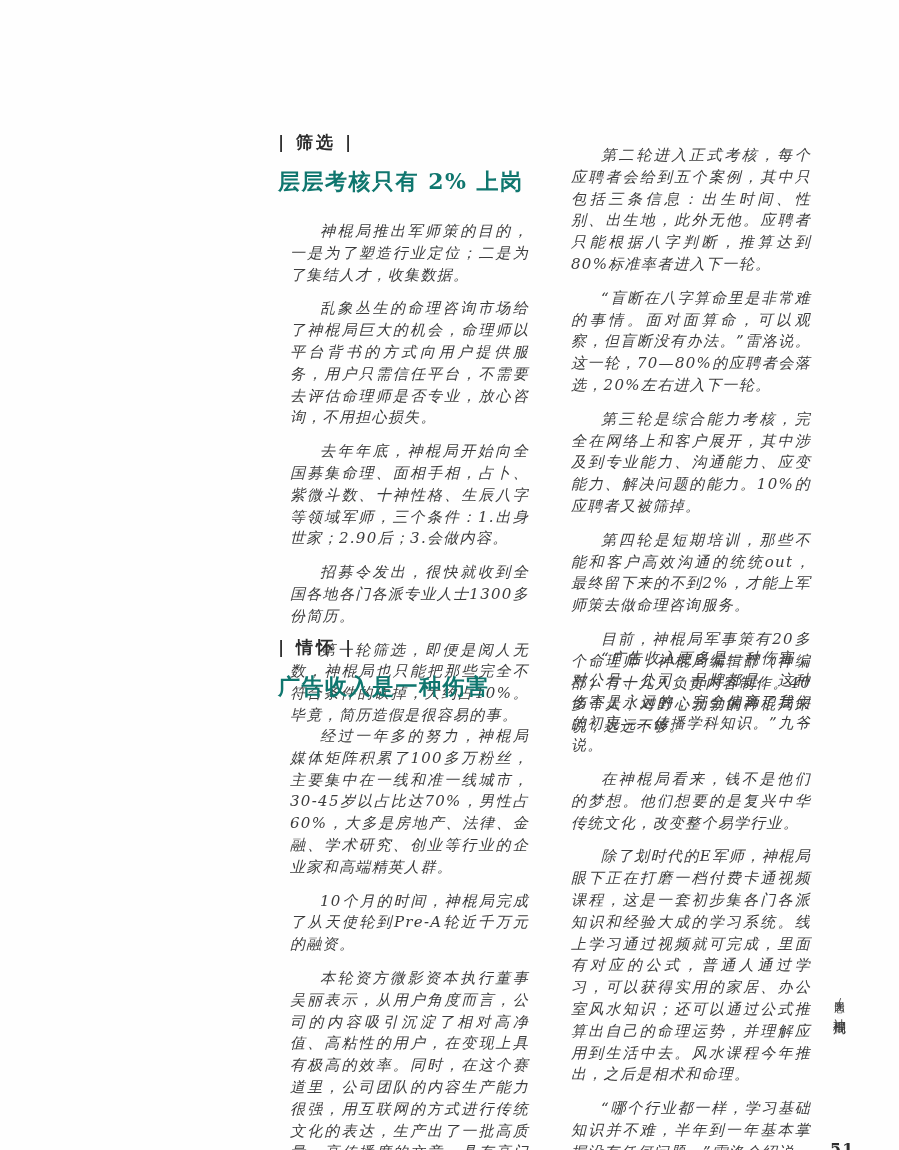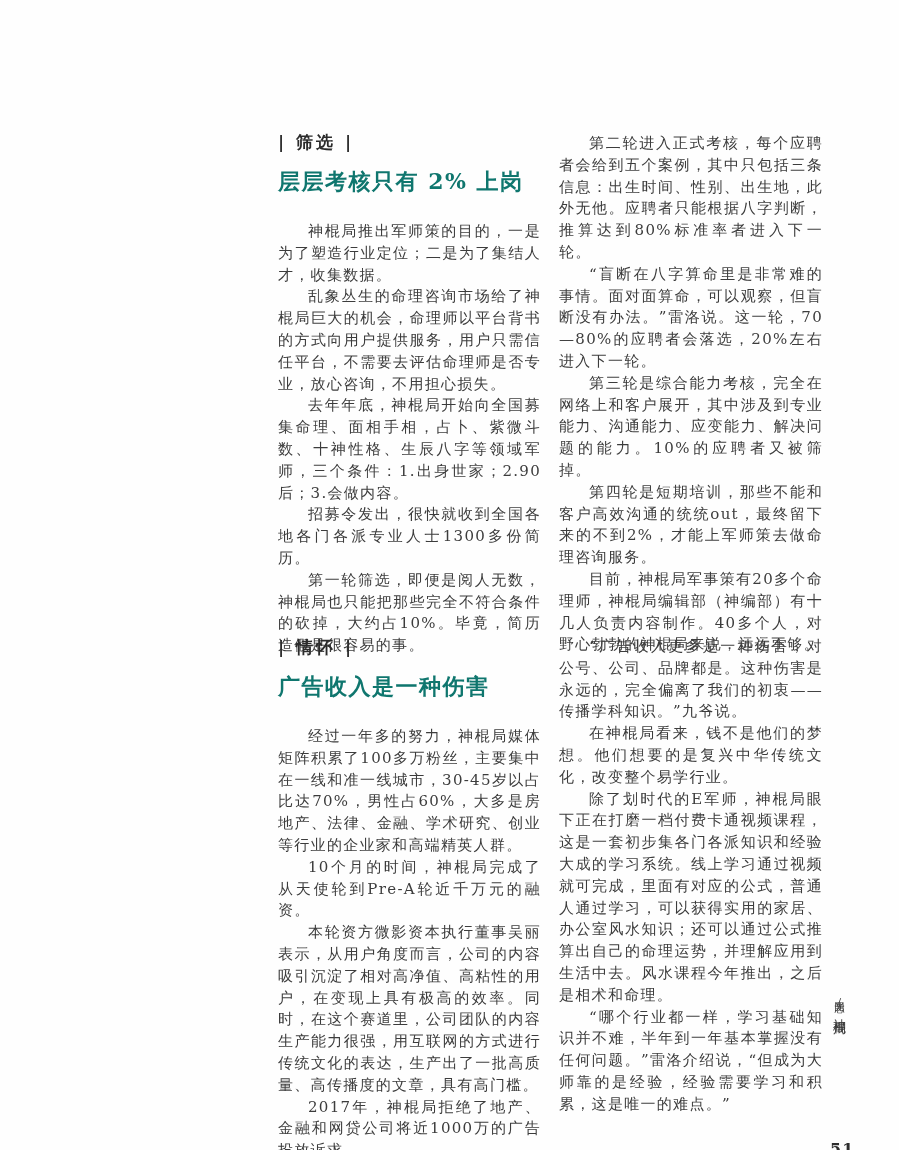--- a/index.html
+++ b/index.html
@@ -13,26 +13,27 @@
     color: #3c3c3c;
     overflow: hidden;
     padding-left: 36px;
   }
   .col {
     position: absolute;
     width: 263px;
     text-align: justify;
   }
   .col p {
-    margin: 0;
+    margin: 12px;
     font-size: 15px;
     line-height: 21.8px;
     letter-spacing: 1.3px;
     text-indent: 2em;
     color: #3c3c3c;
+    font-style: italic;
   }
   .kicker {
     font-size: 17px;
     font-weight: 700;
     letter-spacing: 3px;
     color: #2b2b2b;
     margin: 0 0 12px 0;
     text-align: left;
   }
   .headline {

